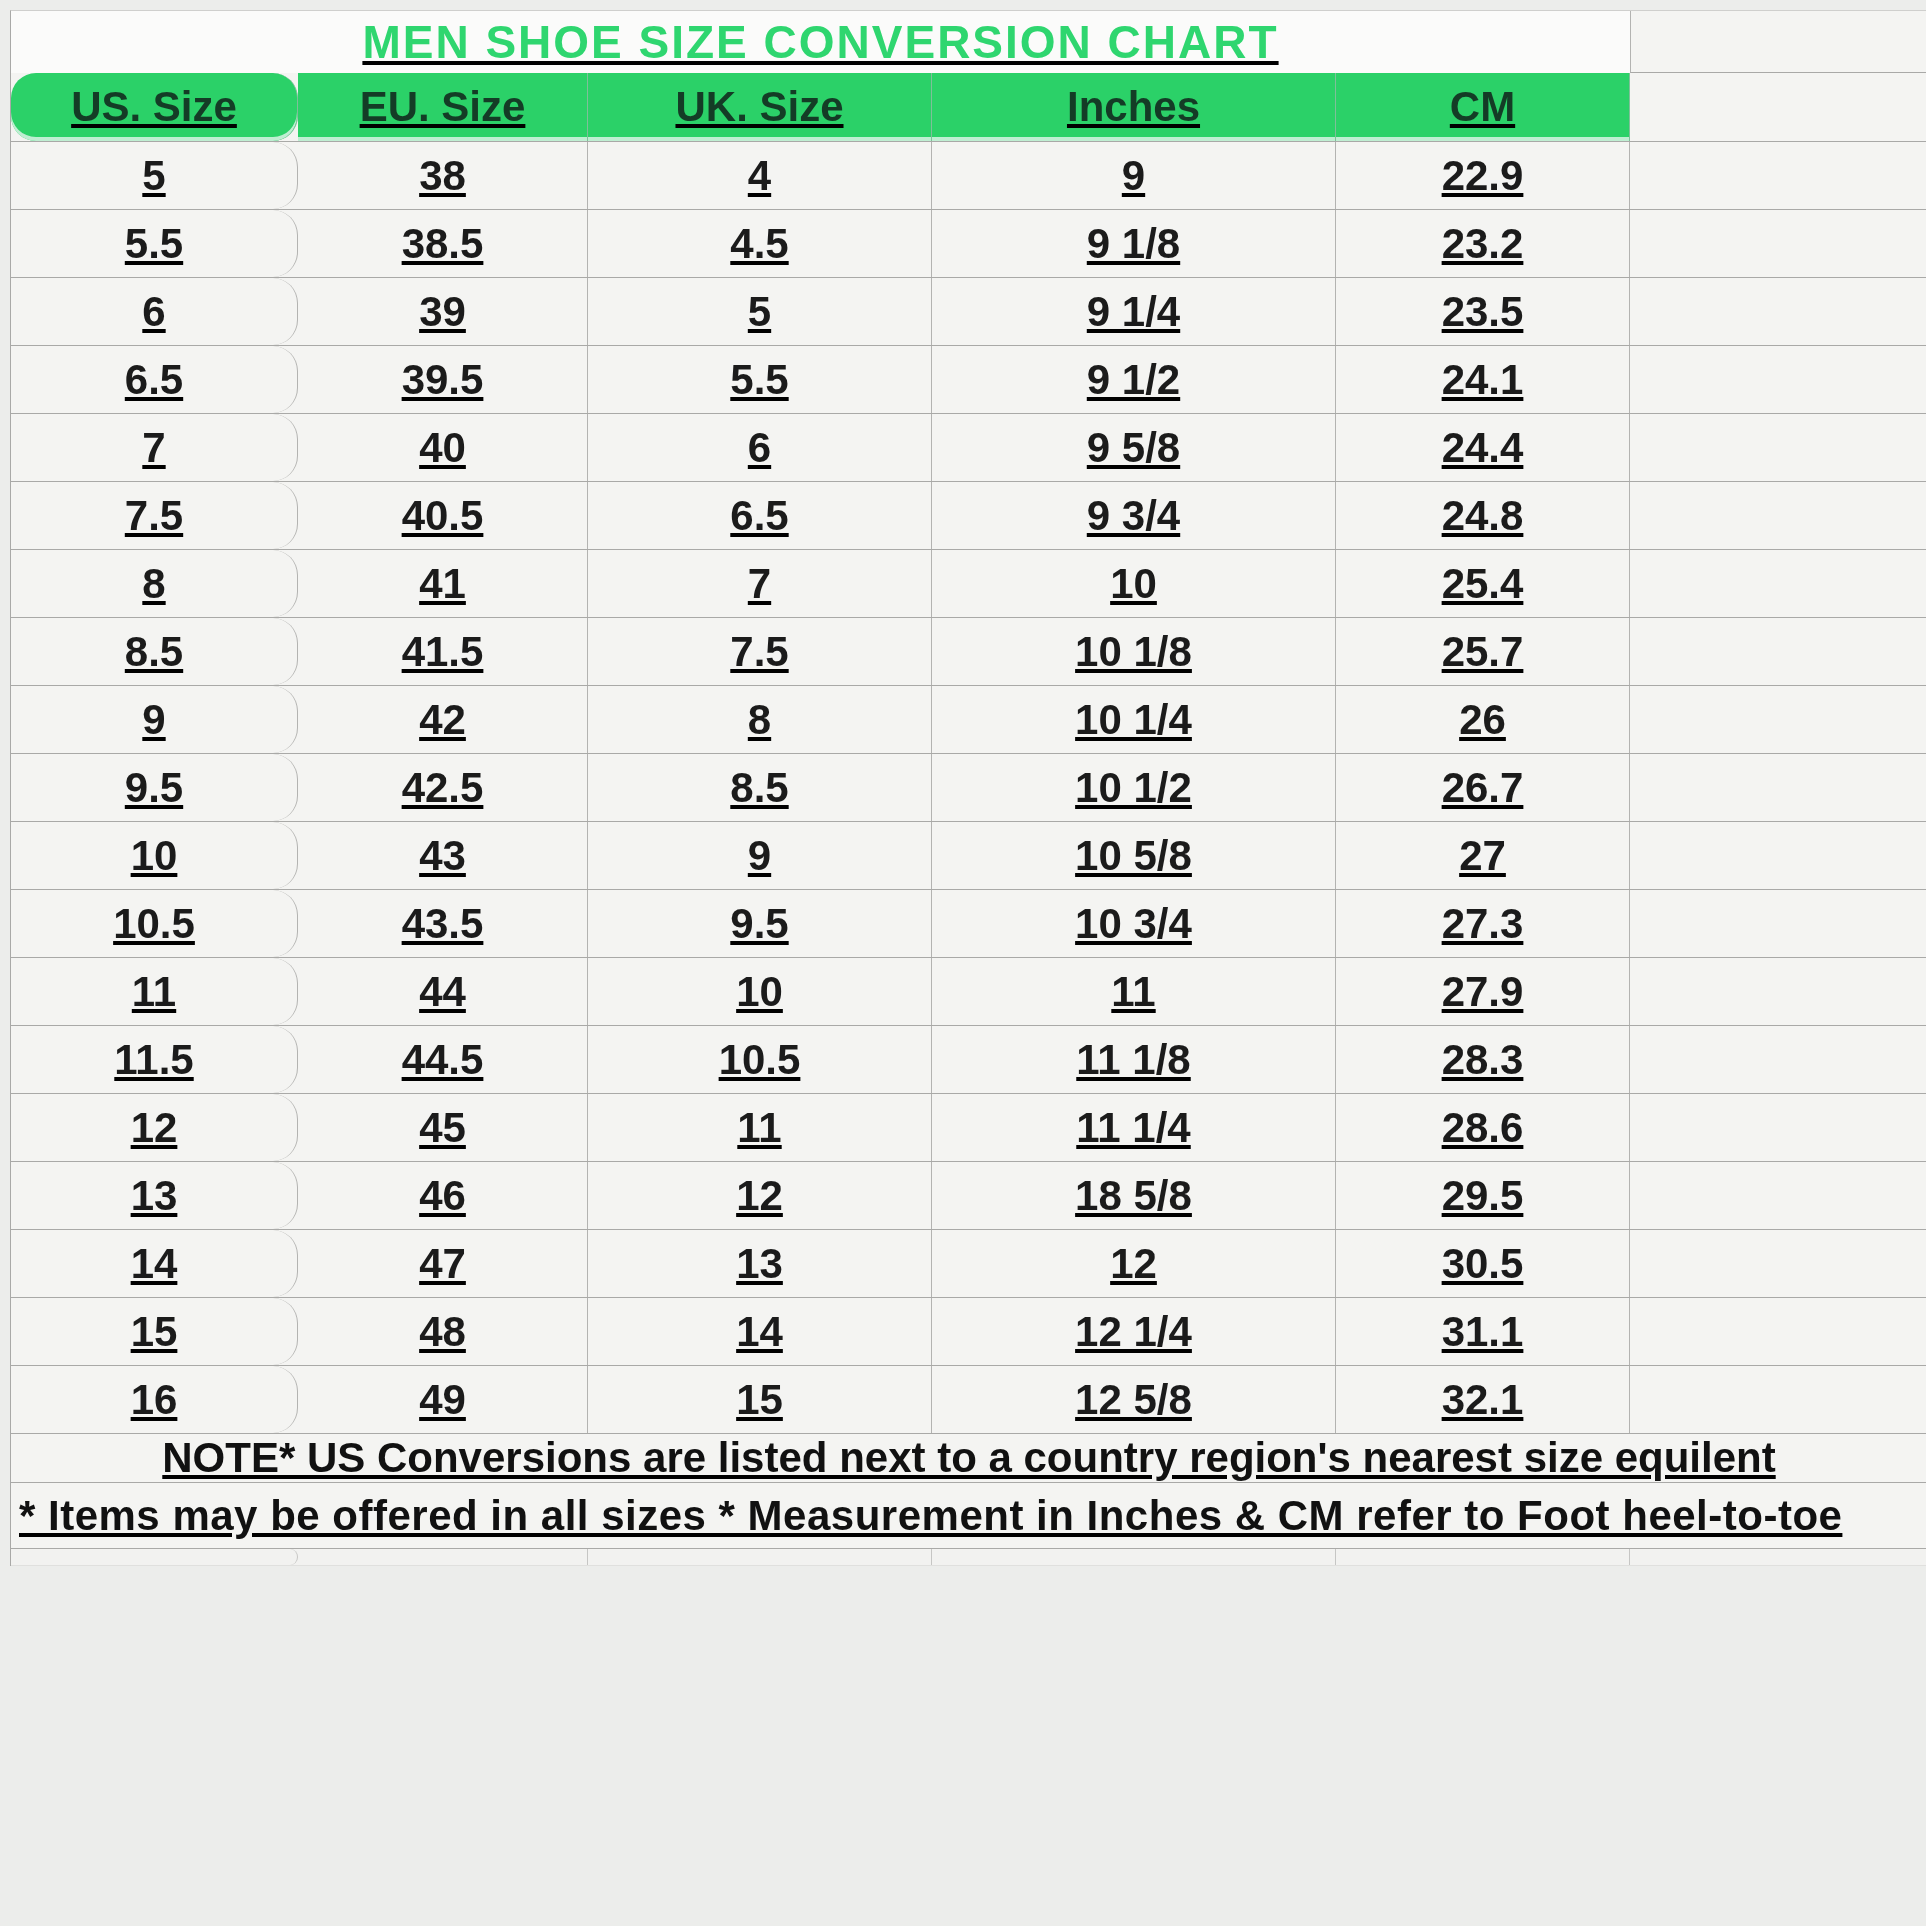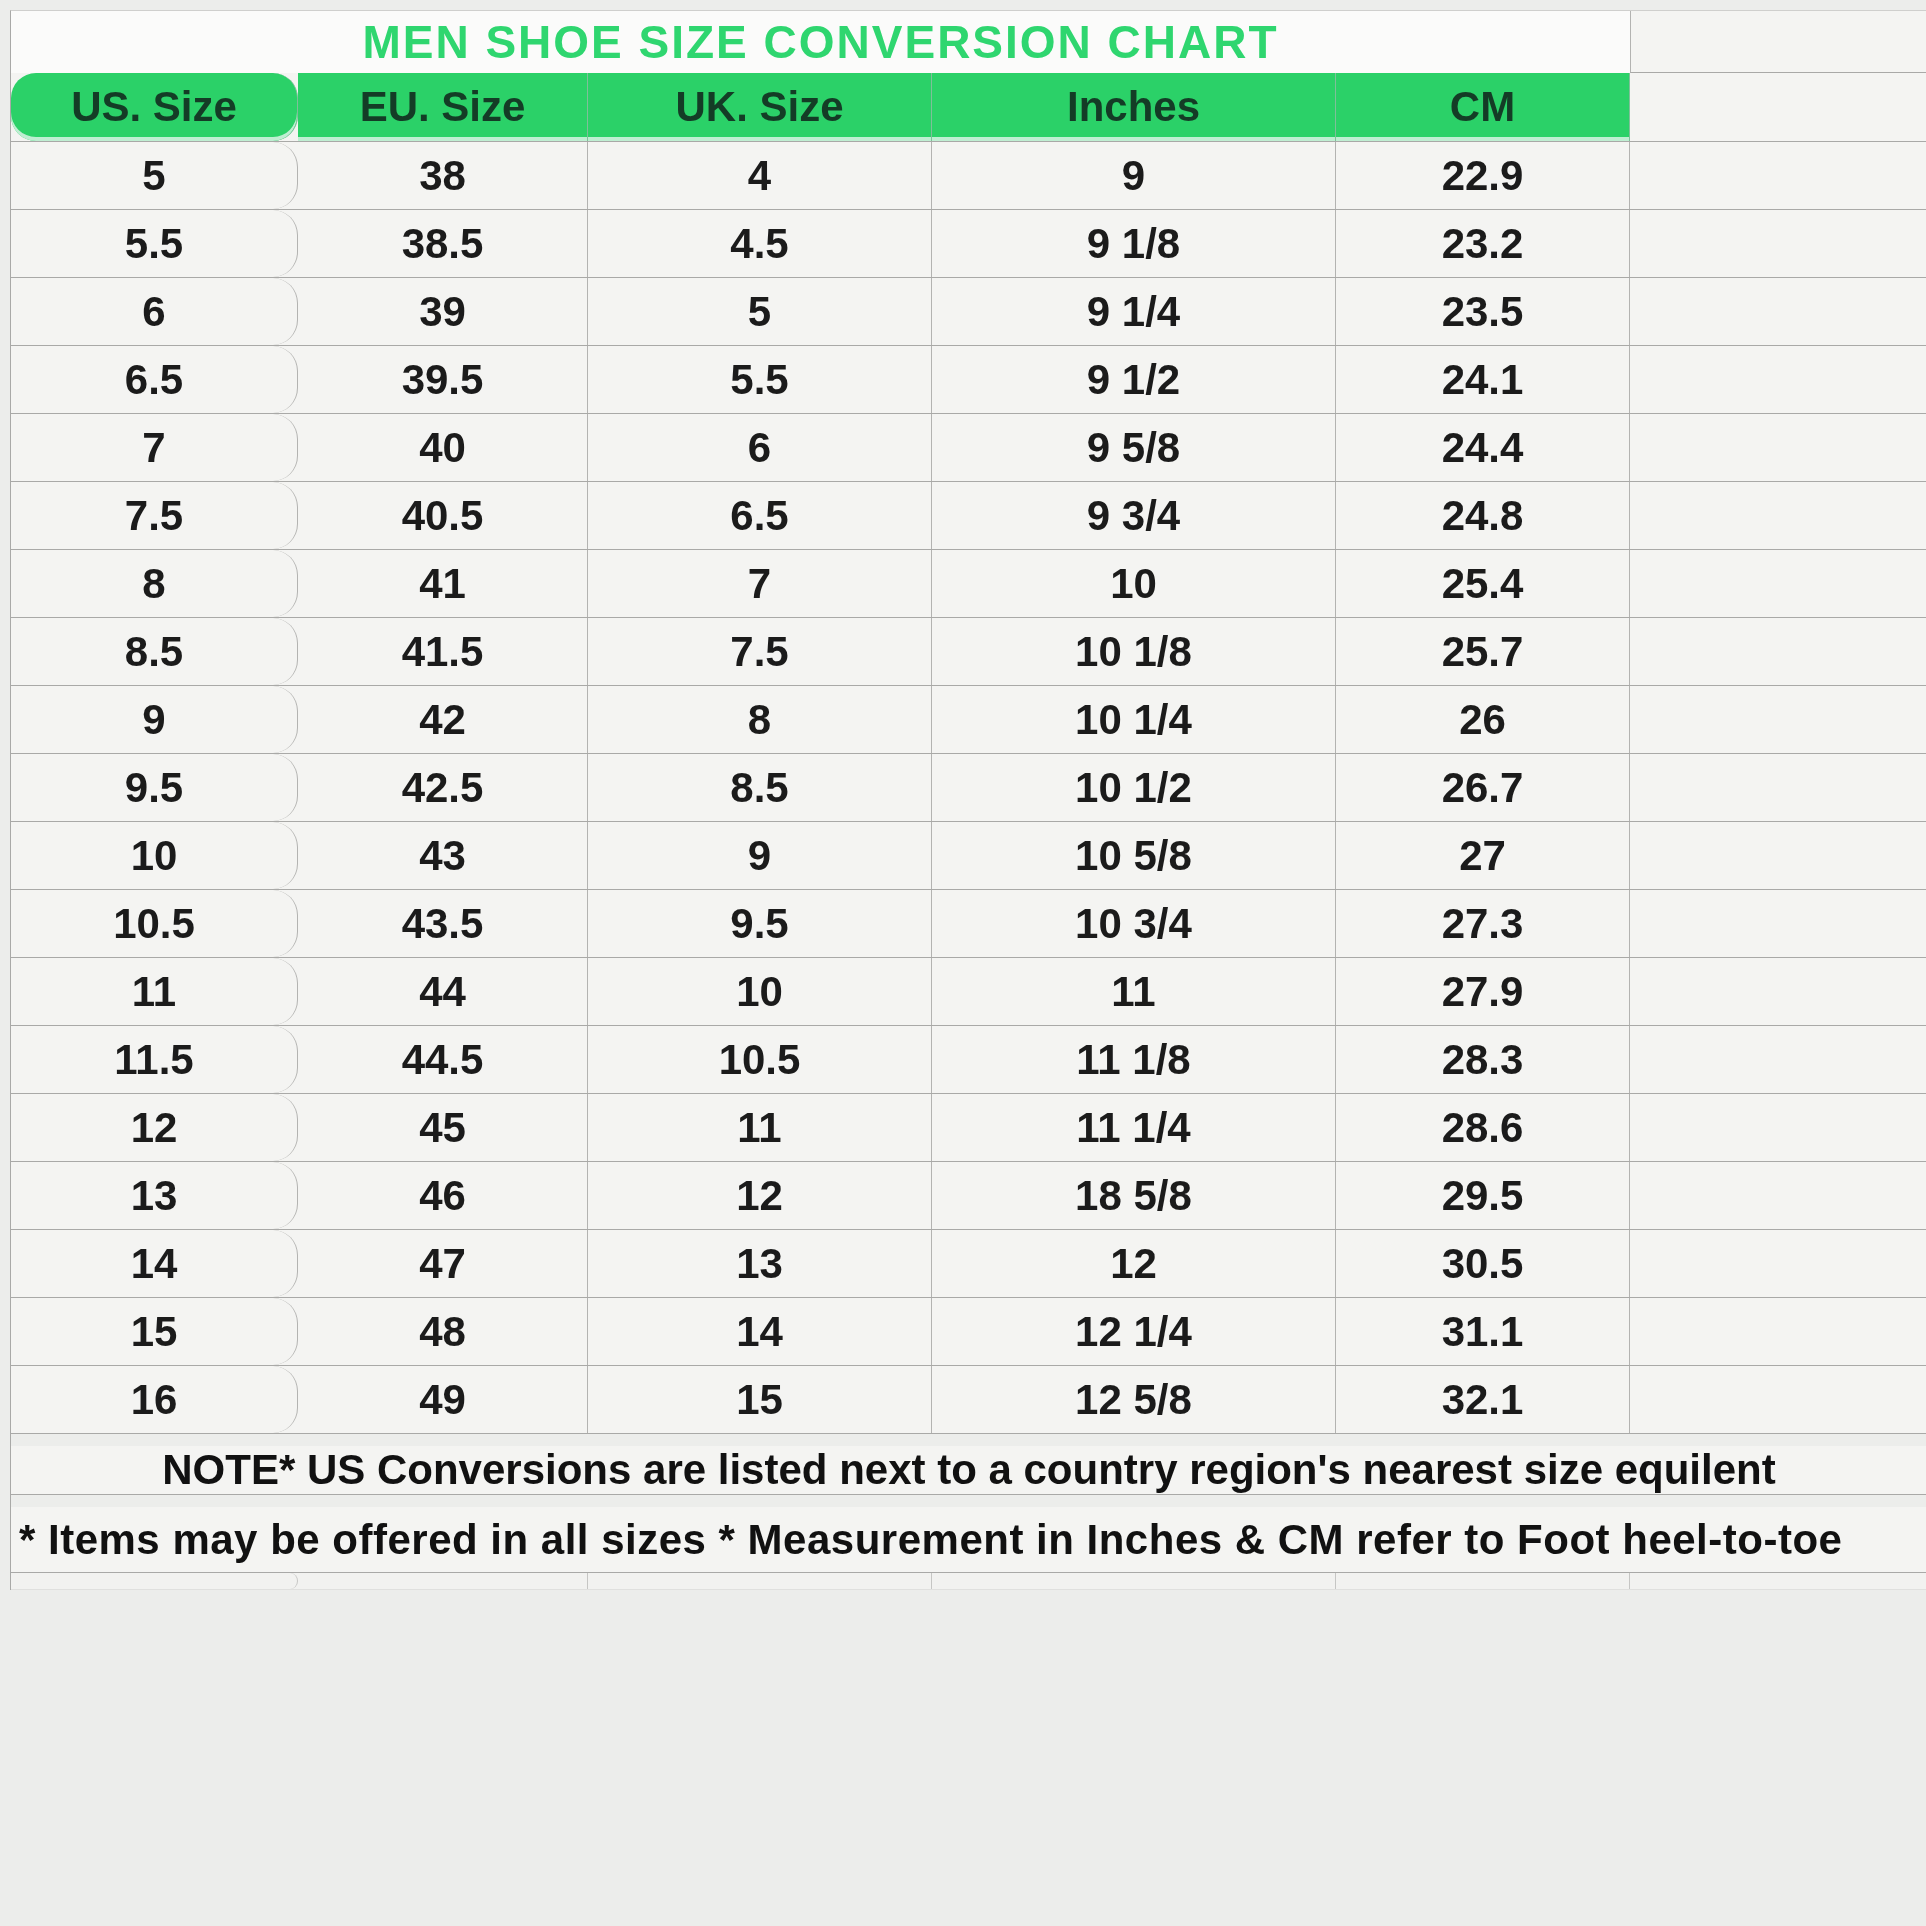--- a/index.html
+++ b/index.html
@@ -15,20 +15,21 @@
     left: 10px; top: 10px;
     width: 1917px;
     border-left: 1px solid #a9a9a7;
     border-top: 1px solid #cfcfcd;
   }
   .row {
     display: flex;
     width: 100%;
     border-bottom: 1px solid #a9a9a7;
     background: #f4f4f2;
+    text-decoration: underline;
   }
   .cell {
     display: flex;
     align-items: center;
     justify-content: center;
     height: 100%;
     border-right: 1px solid #b3b3b1;
     color: #1b1b1b;
     font-size: 42px;
     overflow: hidden;
@@ -63,21 +64,21 @@
     font-size: 42px;
     box-shadow: inset 0 -4px 0 #bfeed2;
     border-right: 1px solid #7fbf99;
   }
   .header-row .spare { background: #f4f4f2; box-shadow: none; }
 
   
   .data-row { height: 68px; }
 
   
-  .note-row { border-bottom: 1px solid #a9a9a7; margin-top: 12px; }
+  .note-row { border-bottom: 1px solid #a9a9a7; }
   .note-row-1 { height: 49px; align-items: center; justify-content: center; display: flex; }
   .note-row-1 .note-text {
     width: 1619px;
     text-align: center;
     font-size: 42px;
     color: #111111;
     white-space: nowrap;
     overflow: hidden;
   }
   .note-row-2 { height: 66px; display: flex; align-items: center; }

